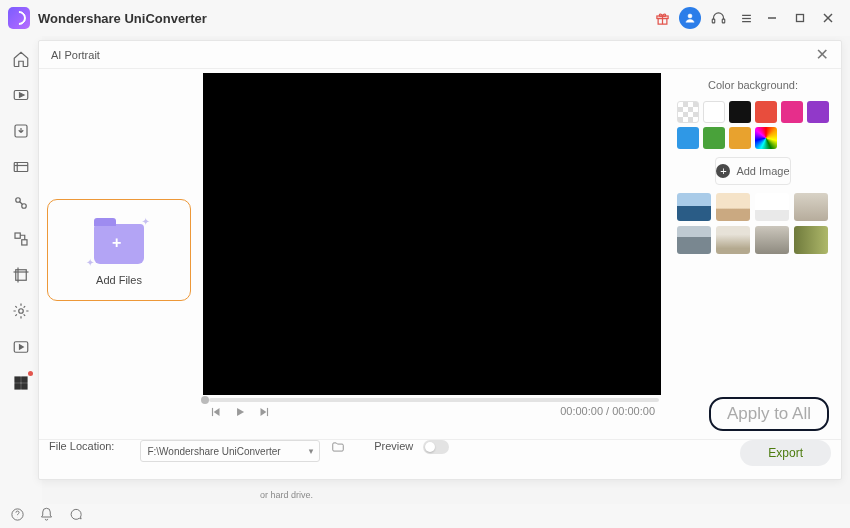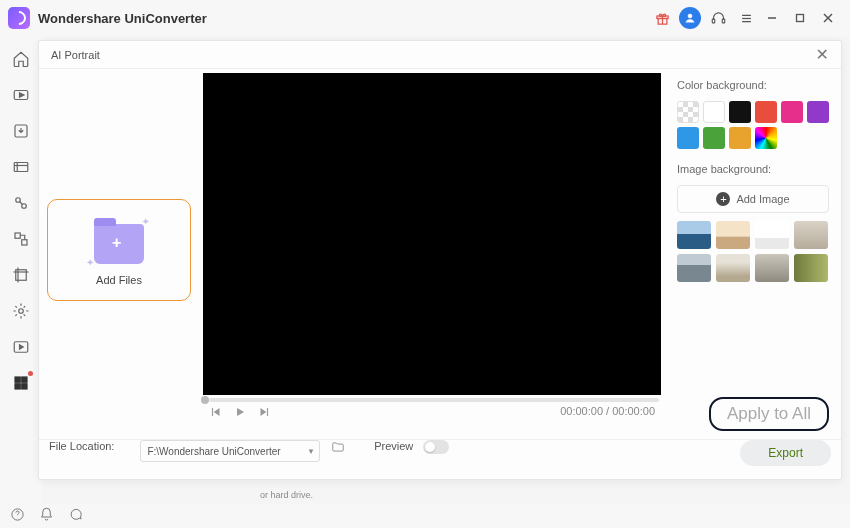--- a/index.html
+++ b/index.html
@@ -51,21 +51,21 @@
 .video { flex:1; background:#000; }
 .scrub { height:10px; display:flex; align-items:center; padding:0 2px;}
 .scrub-track { flex:1; height:4px; background:#e3e3e3; border-radius:2px;}
 .scrub-thumb { width:8px; height:8px; background:#bbb; border-radius:50%; margin-left:-4px; position:relative; left:0;}
 .controls { height:34px; display:flex; align-items:flex-start; gap:10px; padding:0 6px; color:#888;}
 .ctrl-btn { cursor:pointer; }
 .ctrl-btn svg { width:14px; height:14px; fill:#9a9a9a;}
 .time { margin-left:auto; font-size:11px; color:#888;}
 
 
-.rpanel { width:172px; padding:10px 12px 8px 8px; display:flex; flex-direction:column; gap:8px; font-size:11px; color:#666;}
+.rpanel { width:172px; padding:10px 12px 8px 8px; display:flex; flex-direction:column; gap:8px; font-size:11px; color:#666;align-items:center;}
 .sect-lbl { font-size:11px; color:#6b6b6b; margin-bottom:2px;}
 .swatches { display:flex; flex-wrap:wrap; gap:4px;}
 .sw { width:22px; height:22px; border-radius:3px; cursor:pointer;}
 .sw.trans { background:repeating-conic-gradient(#ddd 0 25%, #fff 0 50%) 0 0/10px 10px; border:1px solid #e0e0e0;}
 .sw.white { background:#fff; border:1px solid #e0e0e0;}
 .addimg-btn { border:1px solid #e6e6e6; border-radius:4px; height:28px; display:flex; align-items:center; justify-content:center; gap:6px; cursor:pointer; color:#666; font-size:11px;}
 .addimg-btn .pls { width:14px; height:14px; border-radius:50%; background:#4a4a4a; color:#fff; display:flex; align-items:center; justify-content:center; font-size:11px; line-height:1;}
 .thumbs { display:flex; flex-wrap:wrap; gap:5px;}
 .th { width:34px; height:28px; border-radius:3px; cursor:pointer;}
 .apply-btn { margin-top:auto; align-self:flex-end; border:2px solid #0f172a; border-radius:14px; padding:5px 16px; font-size:17px; color:#aaa; cursor:pointer;}
@@ -265,21 +265,20 @@
           <div class="sw white"></div>
           <div class="sw" style="background: rgb(17, 17, 17);"></div>
           <div class="sw" style="background: rgb(232, 77, 61);"></div>
           <div class="sw" style="background: rgb(230, 46, 139);"></div>
           <div class="sw" style="background: rgb(145, 57, 201);"></div>
           <div class="sw" style="background: rgb(47, 152, 230);"></div>
           <div class="sw" style="background: rgb(73, 162, 58);"></div>
           <div class="sw" style="background: rgb(232, 162, 46);"></div>
           <div class="sw" style="background: conic-gradient(red, orange, yellow, green, cyan, blue, magenta, red);"></div>
         </div>
-      <div class="sect-lbl" style="margin-top:6px;">Image background:</div>
       <div class="addimg-btn">
         <span class="pls">+</span>
         <span>Add Image</span>
       </div>
       <div class="thumbs" id="thumbs">
           <div class="th" style="background: linear-gradient(rgb(169, 203, 232) 45%, rgb(42, 92, 134) 46%);"></div>
           <div class="th" style="background: linear-gradient(rgb(245, 227, 200) 55%, rgb(202, 169, 129) 56%);"></div>
           <div class="th" style="background: linear-gradient(rgb(255, 255, 255) 60%, rgb(233, 233, 233) 61%);"></div>
           <div class="th" style="background: linear-gradient(rgb(216, 210, 198) 0%, rgb(182, 172, 156) 100%);"></div>
           <div class="th" style="background: linear-gradient(rgb(191, 202, 210) 40%, rgb(121, 135, 144) 41%);"></div>

